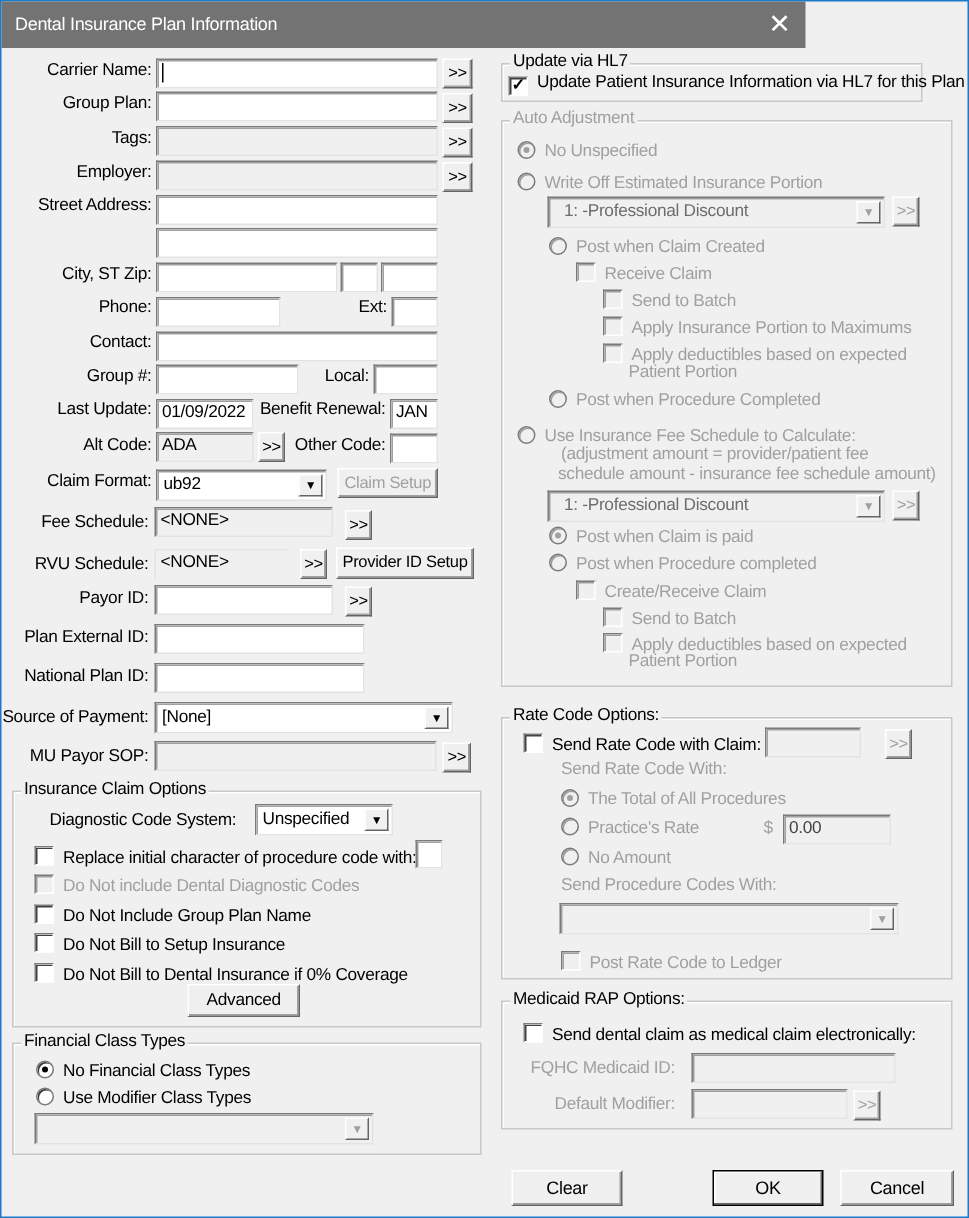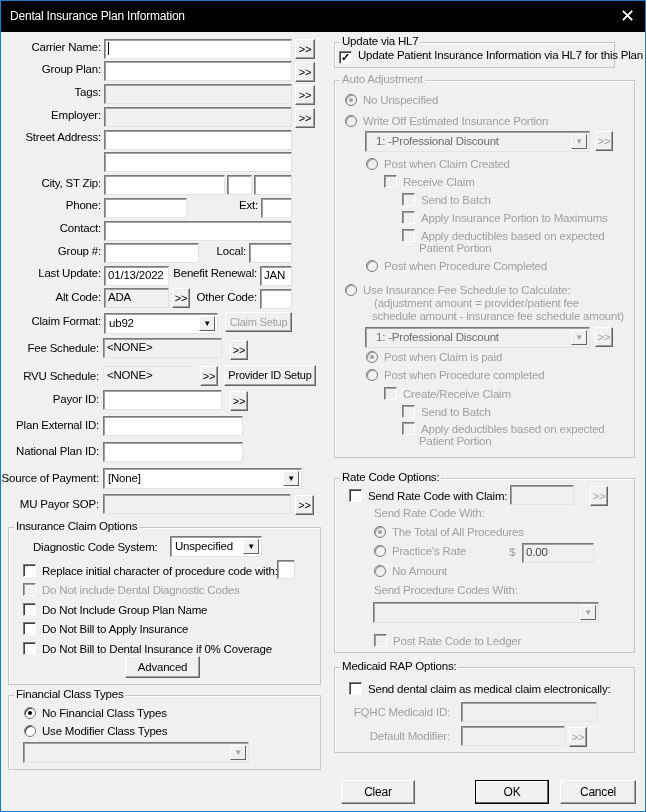--- a/index.html
+++ b/index.html
@@ -1,18 +1,18 @@
 <!DOCTYPE html>
 <html><head>
 <meta charset="utf-8">
 <style>
 *{box-sizing:border-box;margin:0;padding:0}
 body{width:646px;height:812px;background:#f0f0f0;font-family:"Liberation Sans",sans-serif;font-size:11.5px;color:#000;position:relative;overflow:hidden;letter-spacing:-0.2px}
 .win{position:absolute;left:0;top:0;width:646px;height:812px;border:1px solid #1979ca;background:#f0f0f0}
-.titlebar{position:absolute;left:0;top:0;width:644px;height:31px;background:#000000;color:#fff}
+.titlebar{position:absolute;left:0;top:0;width:536px;height:31px;background:#737373;color:#fff}
 .titlebar .t{position:absolute;left:9px;top:8px;font-size:12px}
 .titlebar .x{position:absolute;right:10px;top:4px;font-size:18px;font-weight:normal}
 .abs{position:absolute}
 .lbl{position:absolute;text-align:left;white-space:nowrap}
 .inp{position:absolute;background:#fff;border:1px solid;border-color:#7a7a7a #e3e3e3 #e3e3e3 #7a7a7a;box-shadow:inset 1px 1px 0 #a0a0a0;height:20px;padding:2px 3px;white-space:nowrap;overflow:hidden}
 .inp.dis{background:#f0f0f0}
 .btn{position:absolute;background:#f0f0f0;border:1px solid;border-color:#fff #646464 #646464 #fff;box-shadow:inset -1px -1px 0 #a0a0a0;text-align:center;font-size:11px;line-height:18px;white-space:nowrap}
 .btn.dis{color:#a0a0a0}
 .btn.big{font-size:12px;line-height:22px}
 .sel{position:absolute;background:#fff;border:1px solid;border-color:#7a7a7a #e3e3e3 #e3e3e3 #7a7a7a;box-shadow:inset 1px 1px 0 #a0a0a0;height:21px;padding:3px 4px;white-space:nowrap}
@@ -74,21 +74,21 @@
 
   <span class="lbl" style="right:544px;top:221px">Contact:</span>
   <div class="inp" style="left:103px;top:220px;width:188px"></div>
 
   <span class="lbl" style="right:544px;top:244px">Group #:</span>
   <div class="inp" style="left:103px;top:242px;width:95px"></div>
   <span class="lbl" style="right:399px;top:244px">Local:</span>
   <div class="inp" style="left:248px;top:242px;width:43px"></div>
 
   <span class="lbl" style="right:544px;top:266px">Last Update:</span>
-  <div class="inp" style="left:103px;top:265px;width:65px">01/13/2022</div>
+  <div class="inp" style="left:103px;top:265px;width:65px">01/09/2022</div>
   <span class="lbl" style="right:388px;top:266px">Benefit Renewal:</span>
   <div class="inp" style="left:259px;top:265px;width:32px">JAN</div>
 
   <span class="lbl" style="right:544px;top:290px">Alt Code:</span>
   <div class="inp dis" style="left:103px;top:287px;width:65px">ADA</div>
   <div class="btn" style="left:171px;top:287px;width:18px;height:20px">&gt;&gt;</div>
   <span class="lbl" style="right:388px;top:290px">Other Code:</span>
   <div class="inp" style="left:259px;top:288px;width:32px"></div>
 
   <span class="lbl" style="right:544px;top:314px">Claim Format:</span>
@@ -132,21 +132,21 @@
   </div>
   <span class="abs" style="left:32px;top:540px">Diagnostic Code System:</span>
   <div class="sel" style="left:169px;top:535px;width:92px">
     <span>Unspecified</span>
     <span class="arr">▼</span>
   </div>
   <div class="cb" style="left:22px;top:563px"><span class="box"></span><span>Replace initial character of procedure code with:</span></div>
   <div class="inp" style="left:276px;top:559px;width:18px;height:19px"></div>
   <div class="cb dis" style="left:22px;top:582px"><span class="box"></span><span>Do Not include Dental Diagnostic Codes</span></div>
   <div class="cb" style="left:22px;top:602px"><span class="box"></span><span>Do Not Include Group Plan Name</span></div>
-  <div class="cb" style="left:22px;top:621px"><span class="box"></span><span>Do Not Bill to Apply Insurance</span></div>
+  <div class="cb" style="left:22px;top:621px"><span class="box"></span><span>Do Not Bill to Setup Insurance</span></div>
   <div class="cb" style="left:22px;top:641px"><span class="box"></span><span>Do Not Bill to Dental Insurance if 0% Coverage</span></div>
   <div class="btn" style="left:124px;top:655px;width:75px;height:22px;line-height:20px;font-size:11.5px">Advanced</div>
 
   <div class="grp" style="left:7px;top:694px;width:313px;height:75px">
     <span class="gl">Financial Class Types</span>
   </div>
   <div class="rb" style="left:23px;top:706px"><span class="dot on"></span><span>No Financial Class Types</span></div>
   <div class="rb" style="left:23px;top:724px"><span class="dot"></span><span>Use Modifier Class Types</span></div>
   <div class="sel dis" style="left:22px;top:741px;width:226px">
     <span></span>

